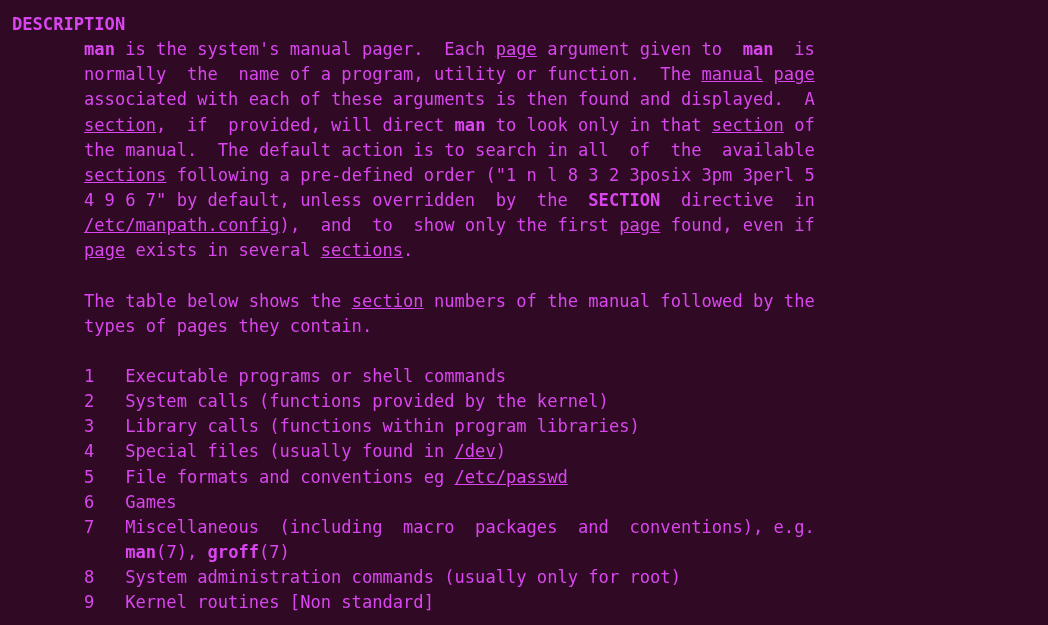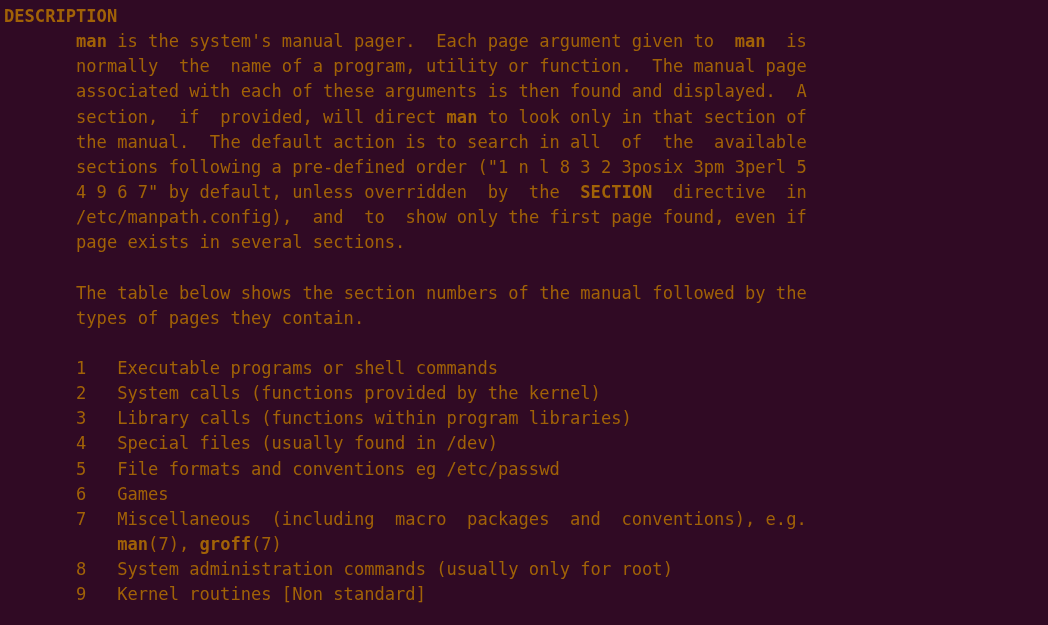--- a/index.html
+++ b/index.html
@@ -11,34 +11,34 @@
     height: 625px;
     overflow: hidden;
     background: #300a24;
     font-family: "DejaVu Sans Mono", "Liberation Mono", monospace;
   }
   #terminal {
     position: relative;
     width: 952px;
     height: 625px;
     background: #300a24;
-    color: #a16207;
+    color: #d946ef;
     font-family: "DejaVu Sans Mono", "Liberation Mono", monospace;
     font-size: 17.1px;
     line-height: 25.15px;
     letter-spacing: 0px;
     white-space: pre;
-    padding: 4px;
+    padding: 12px;
     box-sizing: border-box;
     overflow: hidden;
   }
   .row {
     height: 25.15px;
     white-space: pre;
     display: block;
   }
   .b  { font-weight: bold; }
-  .u  { text-underline-offset: 1px; }
+  .u  { text-decoration: underline; text-underline-offset: 1px; }
 </style>
 </head>
 <body>
 
 <div id="terminal"><div class="row"><span class="b">DESCRIPTION</span></div><div class="row"><span>       </span><span class="b">man</span><span> is the system's manual pager.  Each </span><span class="u">page</span><span> argument given to  </span><span class="b">man</span><span>  is</span></div><div class="row"><span>       normally  the  name of a program, utility or function.  The </span><span class="u">manual</span><span> </span><span class="u">page</span></div><div class="row"><span>       associated with each of these arguments is then found and displayed.  A</span></div><div class="row"><span>       </span><span class="u">section</span><span>,  if  provided, will direct </span><span class="b">man</span><span> to look only in that </span><span class="u">section</span><span> of</span></div><div class="row"><span>       the manual.  The default action is to search in all  of  the  available</span></div><div class="row"><span>       </span><span class="u">sections</span><span> following a pre-defined order ("1 n l 8 3 2 3posix 3pm 3perl 5</span></div><div class="row"><span>       4 9 6 7" by default, unless overridden  by  the  </span><span class="b">SECTION</span><span>  directive  in</span></div><div class="row"><span>       </span><span class="u">/etc/manpath.config</span><span>),  and  to  show only the first </span><span class="u">page</span><span> found, even if</span></div><div class="row"><span>       </span><span class="u">page</span><span> exists in several </span><span class="u">sections</span><span>.</span></div><div class="row"><span> </span></div><div class="row"><span>       The table below shows the </span><span class="u">section</span><span> numbers of the manual followed by the</span></div><div class="row"><span>       types of pages they contain.</span></div><div class="row"><span> </span></div><div class="row"><span>       1   Executable programs or shell commands</span></div><div class="row"><span>       2   System calls (functions provided by the kernel)</span></div><div class="row"><span>       3   Library calls (functions within program libraries)</span></div><div class="row"><span>       4   Special files (usually found in </span><span class="u">/dev</span><span>)</span></div><div class="row"><span>       5   File formats and conventions eg </span><span class="u">/etc/passwd</span></div><div class="row"><span>       6   Games</span></div><div class="row"><span>       7   Miscellaneous  (including  macro  packages  and  conventions), e.g.</span></div><div class="row"><span>           </span><span class="b">man</span><span>(7), </span><span class="b">groff</span><span>(7)</span></div><div class="row"><span>       8   System administration commands (usually only for root)</span></div><div class="row"><span>       9   Kernel routines [Non standard]</span></div></div>
 
 </body></html>

